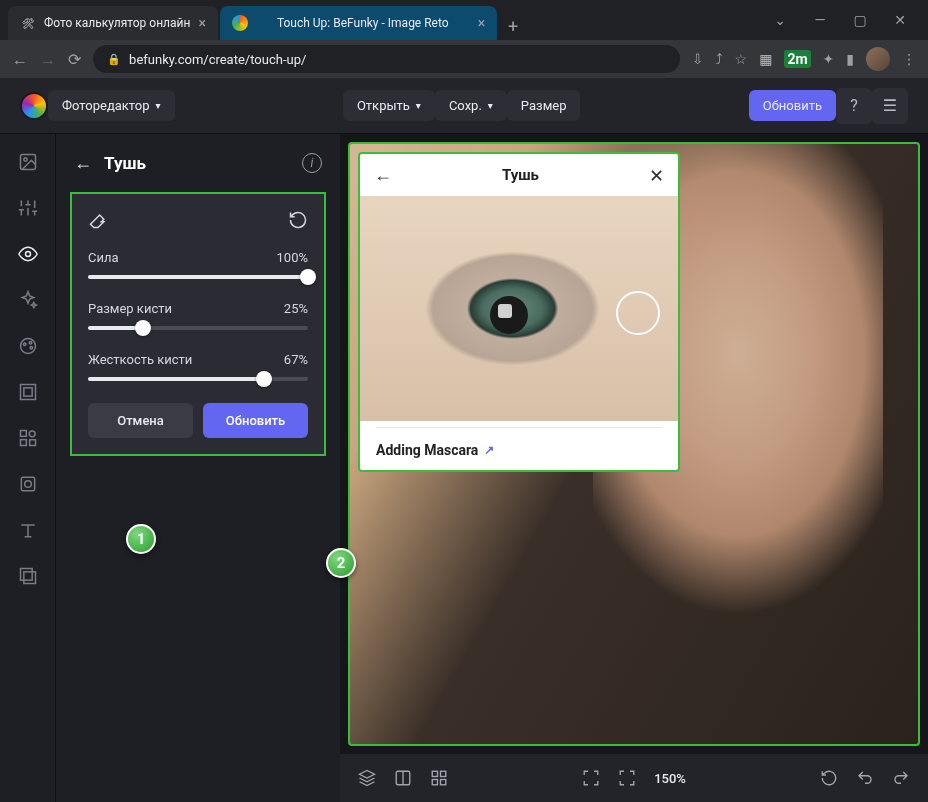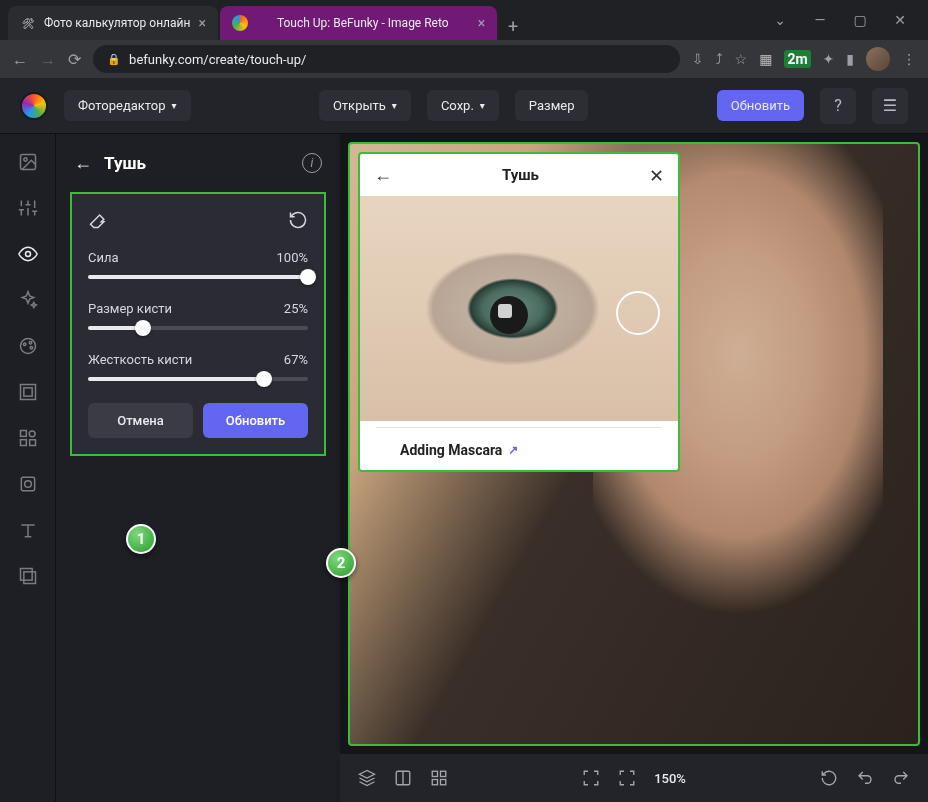--- a/index.html
+++ b/index.html
@@ -2,40 +2,40 @@
 <html><head>
 <meta charset="utf-8">
 <style>
 * { margin: 0; padding: 0; box-sizing: border-box; font-family: -apple-system, BlinkMacSystemFont, "Segoe UI", Roboto, sans-serif; }
 body { width: 928px; height: 802px; background: #202124; overflow: hidden; position: relative; }
 
 
 .browser-titlebar { height: 40px; background: #202124; display: flex; align-items: center; padding: 0 8px; }
 .tabs { display: flex; flex: 1; align-items: flex-end; height: 100%; }
 .tab { height: 34px; background: #2b2c30; border-radius: 8px 8px 0 0; display: flex; align-items: center; padding: 0 12px; margin-right: 2px; color: #e8eaed; font-size: 12px; min-width: 200px; gap: 8px; }
-.tab.active { background: #701a75; gap: 29px; }
+.tab.active { background: #0c4a6e; gap: 29px; }
 .tab .favicon { width: 16px; height: 16px; border-radius: 50%; display: flex; align-items: center; justify-content: center; font-size: 10px; }
 .tab .tab-close { margin-left: auto; color: #9aa0a6; font-size: 14px; }
 .tab-add { width: 28px; height: 28px; display: flex; align-items: center; justify-content: center; color: #9aa0a6; font-size: 18px; }
 .window-controls { display: flex; gap: 16px; color: #9aa0a6; padding: 0 8px; }
 .window-controls span { font-size: 14px; width: 24px; text-align: center; }
 
 .addr-bar { height: 38px; background: #35363a; display: flex; align-items: center; padding: 0 12px; gap: 12px; }
 .nav-btns { display: flex; gap: 12px; color: #9aa0a6; }
 .nav-btns span { font-size: 16px; }
 .url-box { flex: 1; background: #202124; border-radius: 20px; height: 28px; display: flex; align-items: center; padding: 0 14px; color: #e8eaed; font-size: 13px; gap: 8px; }
 .lock { font-size: 11px; }
 .addr-icons { display: flex; gap: 12px; color: #9aa0a6; align-items: center; }
 .addr-icons span { font-size: 14px; }
 .ext-badge { background: #1a7f37; color: white; font-size: 9px; padding: 1px 3px; border-radius: 3px; font-weight: bold; }
 .avatar { width: 24px; height: 24px; border-radius: 50%; background: linear-gradient(135deg,#8b6f5c,#5a4538); }
 
 
 .app { display: flex; flex-direction: column; height: calc(802px - 78px); background: #1a1a1f; }
-.app-header { height: 56px; background: #232429; display: flex; align-items: center; padding: 0 20px; gap: 16px; border-bottom: 1px solid #0f0f14; }
+.app-header { height: 56px; background: #232429; display: flex; align-items: center; padding: 0 20px; border-bottom: 1px solid #0f0f14; }
 .logo { width: 28px; height: 28px; border-radius: 50%; background: conic-gradient(#ff5722,#ffc107,#4caf50,#2196f3,#9c27b0,#ff5722); border: 2px solid #1a1a1f; }
 .hdr-btn { background: #2d2e35; color: #e8eaed; border: none; padding: 8px 14px; border-radius: 6px; font-size: 13px; display: flex; align-items: center; gap: 6px; }
 .hdr-btn.primary { background: #6366f1; }
 .spacer { flex: 1; }
 .hdr-icon { width: 36px; height: 36px; display: flex; align-items: center; justify-content: center; color: #b8b9c4; background: #2d2e35; border-radius: 6px; }
 
 .app-body { display: flex; flex: 1; overflow: hidden; }
 .icon-rail { width: 56px; background: #1e1f25; display: flex; flex-direction: column; align-items: center; padding-top: 16px; gap: 22px; border-right: 1px solid #0f0f14; }
 .rail-icon { width: 24px; height: 24px; color: #7a7b85; display: flex; align-items: center; justify-content: center; }
 .rail-icon.active { color: #e8eaed; }
@@ -69,21 +69,21 @@
 .tip-back { font-size: 18px; color: #333; }
 .tip-title { flex: 1; text-align: center; font-weight: 700; font-size: 15px; color: #222; }
 .tip-close { font-size: 18px; color: #333; }
 .tip-image { height: 225px; background: radial-gradient(ellipse 120px 80px at 48% 50%, #6b8a7e 0%, #4a6b5f 25%, #2a3d35 35%, transparent 38%), radial-gradient(ellipse 145px 95px at 48% 50%, #c9b8a8 0%, #b8a595 55%, transparent 60%), linear-gradient(#e8d5c0,#d8c0a8); position: relative; }
 .pupil { position: absolute; width: 38px; height: 38px; background: #1a1a1a; border-radius: 50%; left: 130px; top: 100px; }
 .pupil::after { content:''; position:absolute; width:14px; height:14px; background:#fff; border-radius:3px; top:8px; left:8px; opacity:0.8; }
 .cursor-ring { position: absolute; right: 18px; top: 95px; width: 44px; height: 44px; border: 2px solid #fff; border-radius: 50%; }
 .tip-body { padding: 14px 16px 10px 16px; border-left: 3px solid #5eead4; margin: 0 4px 0 0; color: #555; font-size: 13px; line-height: 1.5; }
 .tip-divider { border-top: 1px solid #e5e5e5; margin: 6px 16px; }
 .tip-article { padding: 8px 16px 12px 16px; }
-.tip-article-title { font-weight: 700; font-size: 14px; color: #222; display: flex; align-items: center; gap: 6px; margin-left: 24px; }
+.tip-article-title { font-weight: 700; font-size: 14px; color: #222; display: flex; align-items: center; gap: 6px; }
 .ext-link { font-size: 12px; color: #6366f1; }
 .tip-article-text { color: #666; font-size: 13px; margin-top: 6px; }
 
 .annotation { position: absolute; width: 30px; height: 30px; background: radial-gradient(circle at 35% 30%, #7ed87e, #2a9d2a); border: 2px solid #fff; border-radius: 50%; color: #fff; font-weight: 700; display: flex; align-items: center; justify-content: center; font-size: 15px; box-shadow: 0 2px 5px rgba(0,0,0,0.5); }
 
 .bottom-bar { height: 48px; background: #232429; display: flex; align-items: center; padding: 0 18px; gap: 18px; color: #a4a5b0; }
 .bb-group { display: flex; gap: 18px; align-items: center; }
 .bb-icon { width: 18px; height: 18px; }
 .zoom { color: #e8eaed; font-size: 13px; font-weight: 500; }
 .bb-spacer { flex: 1; }

